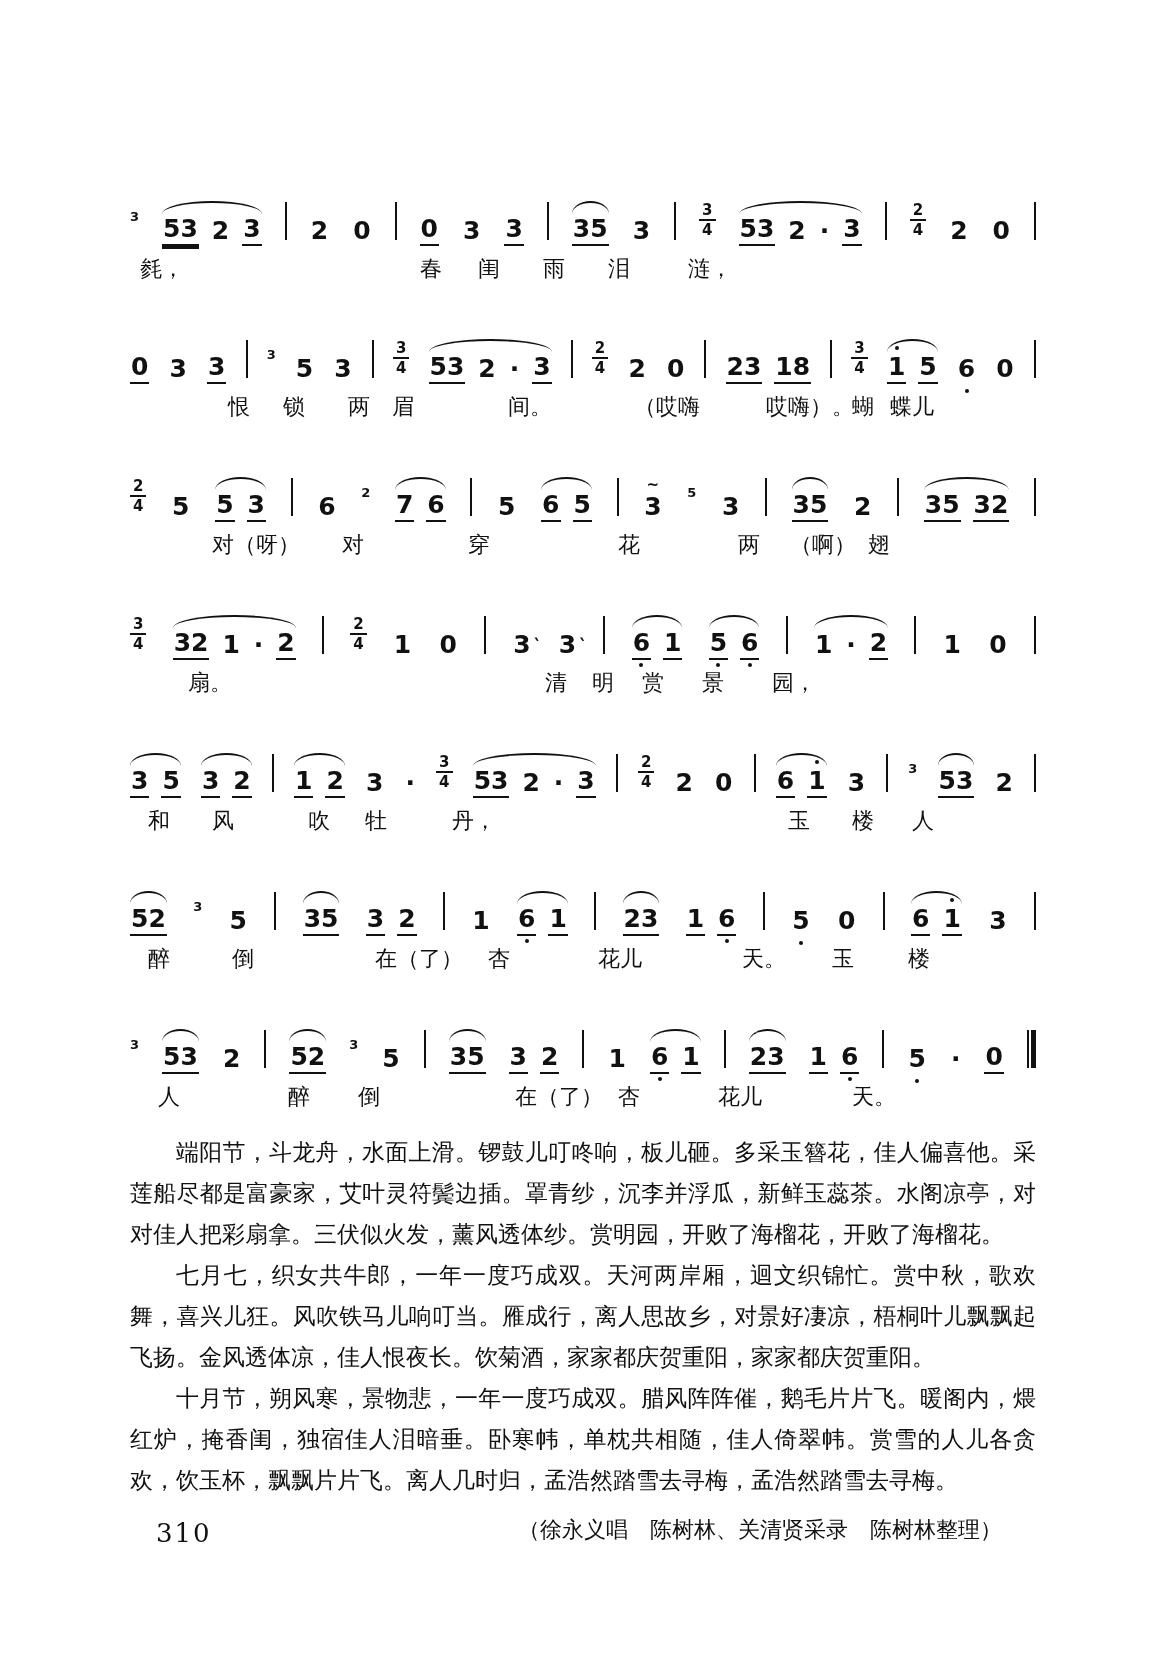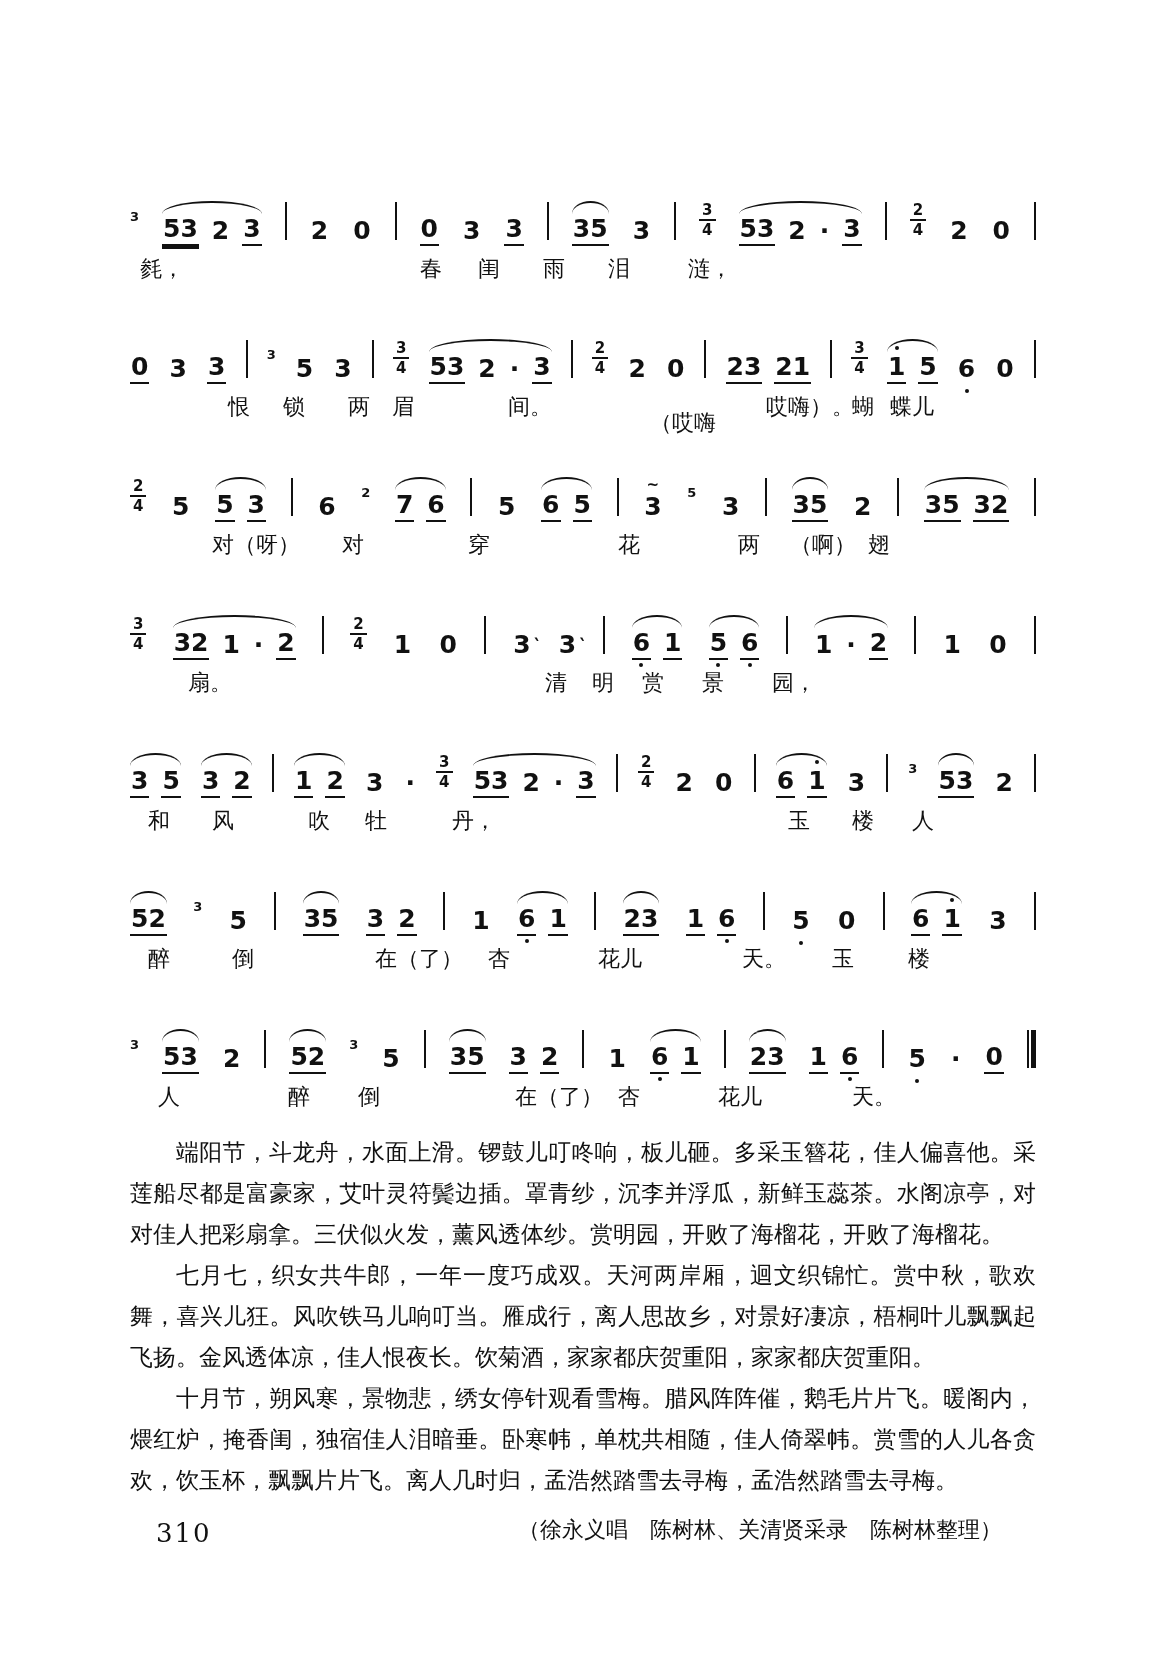--- a/index.html
+++ b/index.html
@@ -125,42 +125,42 @@
             <span class="bar"></span>
             <span class="ts">
               <span class="tsa">2</span>
               <span class="tsb">4</span>
             </span>
             <span class="note">2</span>
             <span class="note">0</span>
             <span class="bar"></span>
             <span class="grp">
               <span class="note u1 sp">23</span>
-              <span class="note u1 sp">21</span>
+              <span class="note u1 sp">18</span>
             </span>
             <span class="bar"></span>
             <span class="ts">
               <span class="tsa">3</span>
               <span class="tsb">4</span>
             </span>
             <span class="grp slur">
               <span class="note u1">1<i class="dot-a"></i></span>
               <span class="note u1">5</span>
             </span>
             <span class="note">6<i class="dot-b"></i></span>
             <span class="note">0</span>
             <span class="bar"></span>
           </div>
           <div class="lyrics-row">
             <span style="left: 98px;">恨</span>
             <span style="left: 153px;">锁</span>
             <span style="left: 218px;">两</span>
             <span style="left: 262px;">眉</span>
             <span style="left: 378px;">间。</span>
-            <span style="left: 520px; margin-top: 16px;">（哎嗨</span>
+            <span style="left: 504px;">（哎嗨</span>
             <span style="left: 636px;">哎嗨）。</span>
             <span style="left: 722px;">蝴</span>
             <span style="left: 760px;">蝶儿</span>
           </div>
         </div>
         <div class="m-line">
           <div class="notes-row">
             <span class="ts">
               <span class="tsa">2</span>
               <span class="tsb">4</span>
@@ -419,19 +419,19 @@
             <span style="left: 488px;">杏</span>
             <span style="left: 588px;">花儿</span>
             <span style="left: 722px;">天。</span>
           </div>
         </div>
       </div>
 
     <div class="sections">
       <p class="sec-text">端阳节，斗龙舟，水面上滑。锣鼓儿叮咚响，板儿砸。多采玉簪花，佳人偏喜他。采莲船尽都是富豪家，艾叶灵符鬓边插。罩青纱，沉李并浮瓜，新鲜玉蕊茶。水阁凉亭，对对佳人把彩扇拿。三伏似火发，薰风透体纱。赏明园，开败了海榴花，开败了海榴花。</p>
       <p class="sec-text">七月七，织女共牛郎，一年一度巧成双。天河两岸厢，迴文织锦忙。赏中秋，歌欢舞，喜兴儿狂。风吹铁马儿响叮当。雁成行，离人思故乡，对景好凄凉，梧桐叶儿飘飘起飞扬。金风透体凉，佳人恨夜长。饮菊酒，家家都庆贺重阳，家家都庆贺重阳。</p>
-      <p class="sec-text">十月节，朔风寒，景物悲，绣女停针观看雪梅。腊风阵阵催，鹅毛片片飞。暖阁内，煨红炉，掩香闺，独宿佳人泪暗垂。卧寒帏，单枕共相随，佳人倚翠帏。赏雪的人儿各贪欢，饮玉杯，飘飘片片飞。离人几时归，孟浩然踏雪去寻梅，孟浩然踏雪去寻梅。</p>
+      <p class="sec-text">十月节，朔风寒，景物悲，一年一度巧成双。腊风阵阵催，鹅毛片片飞。暖阁内，煨红炉，掩香闺，独宿佳人泪暗垂。卧寒帏，单枕共相随，佳人倚翠帏。赏雪的人儿各贪欢，饮玉杯，飘飘片片飞。离人几时归，孟浩然踏雪去寻梅，孟浩然踏雪去寻梅。</p>
       <div class="attribution">（徐永义唱　陈树林、关清贤采录　陈树林整理）</div>
     </div>
 
   </div>
   <div class="page-num">310</div>
 </div>
 
 </body></html>

